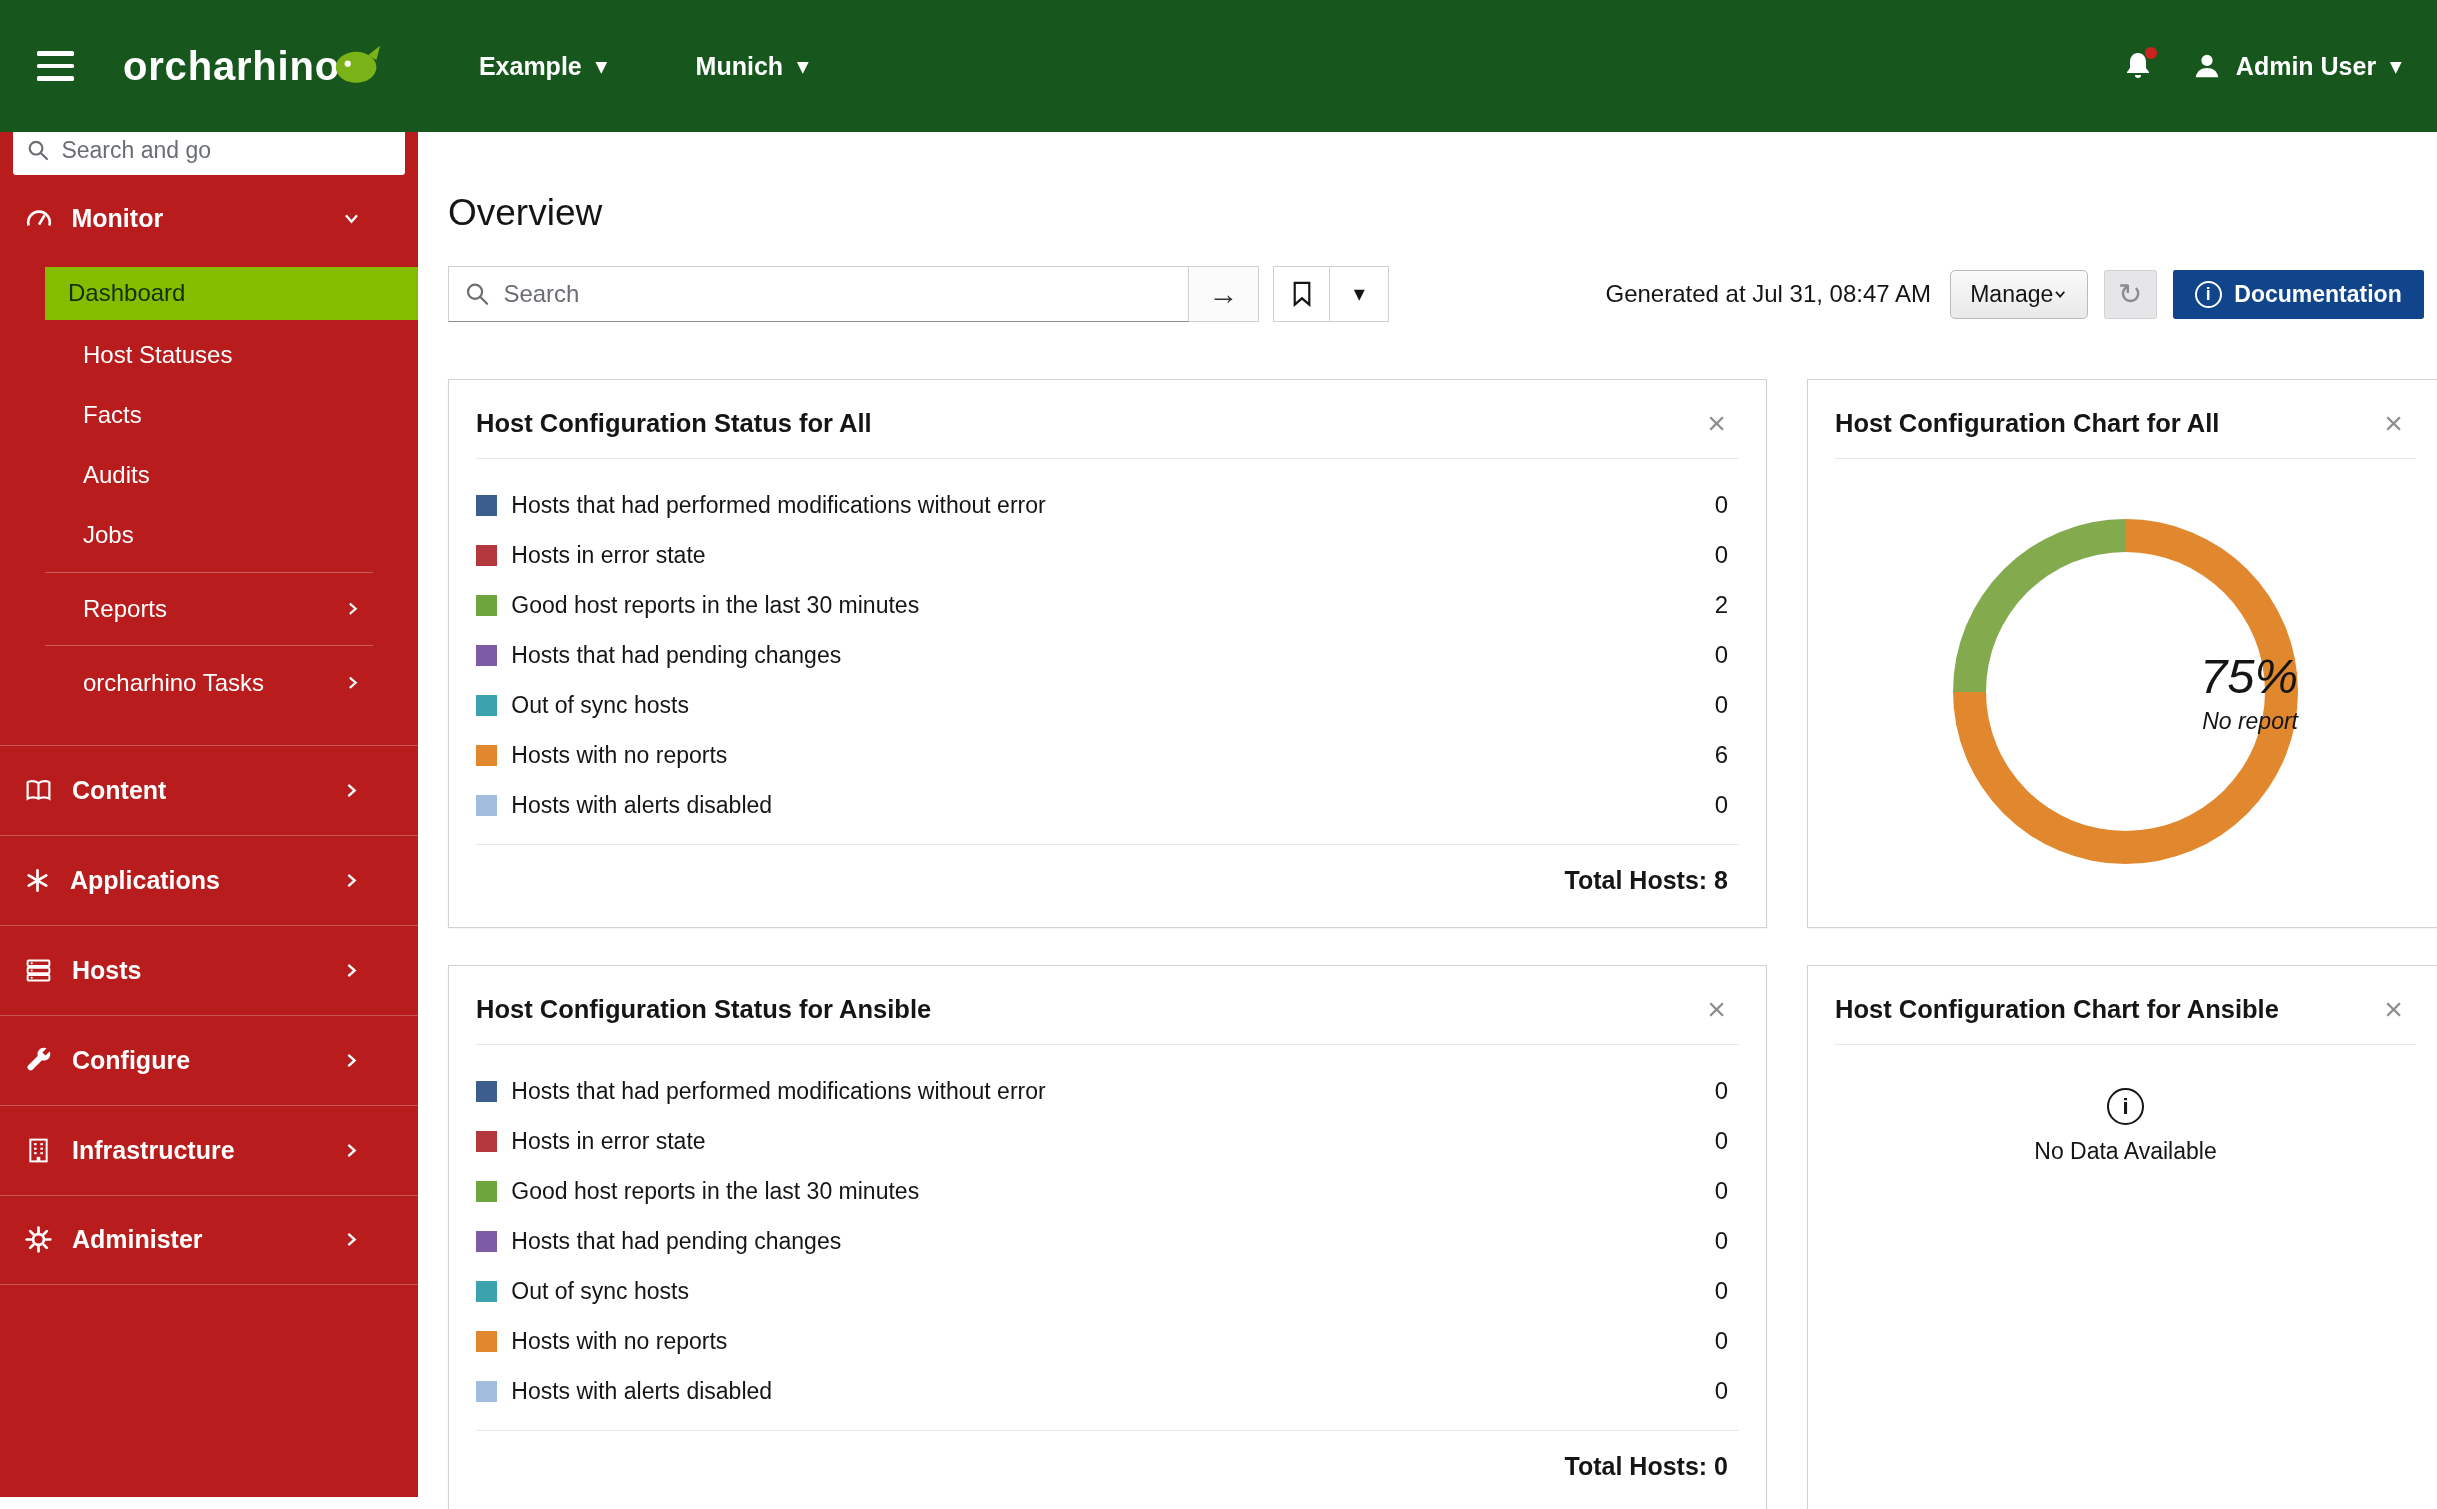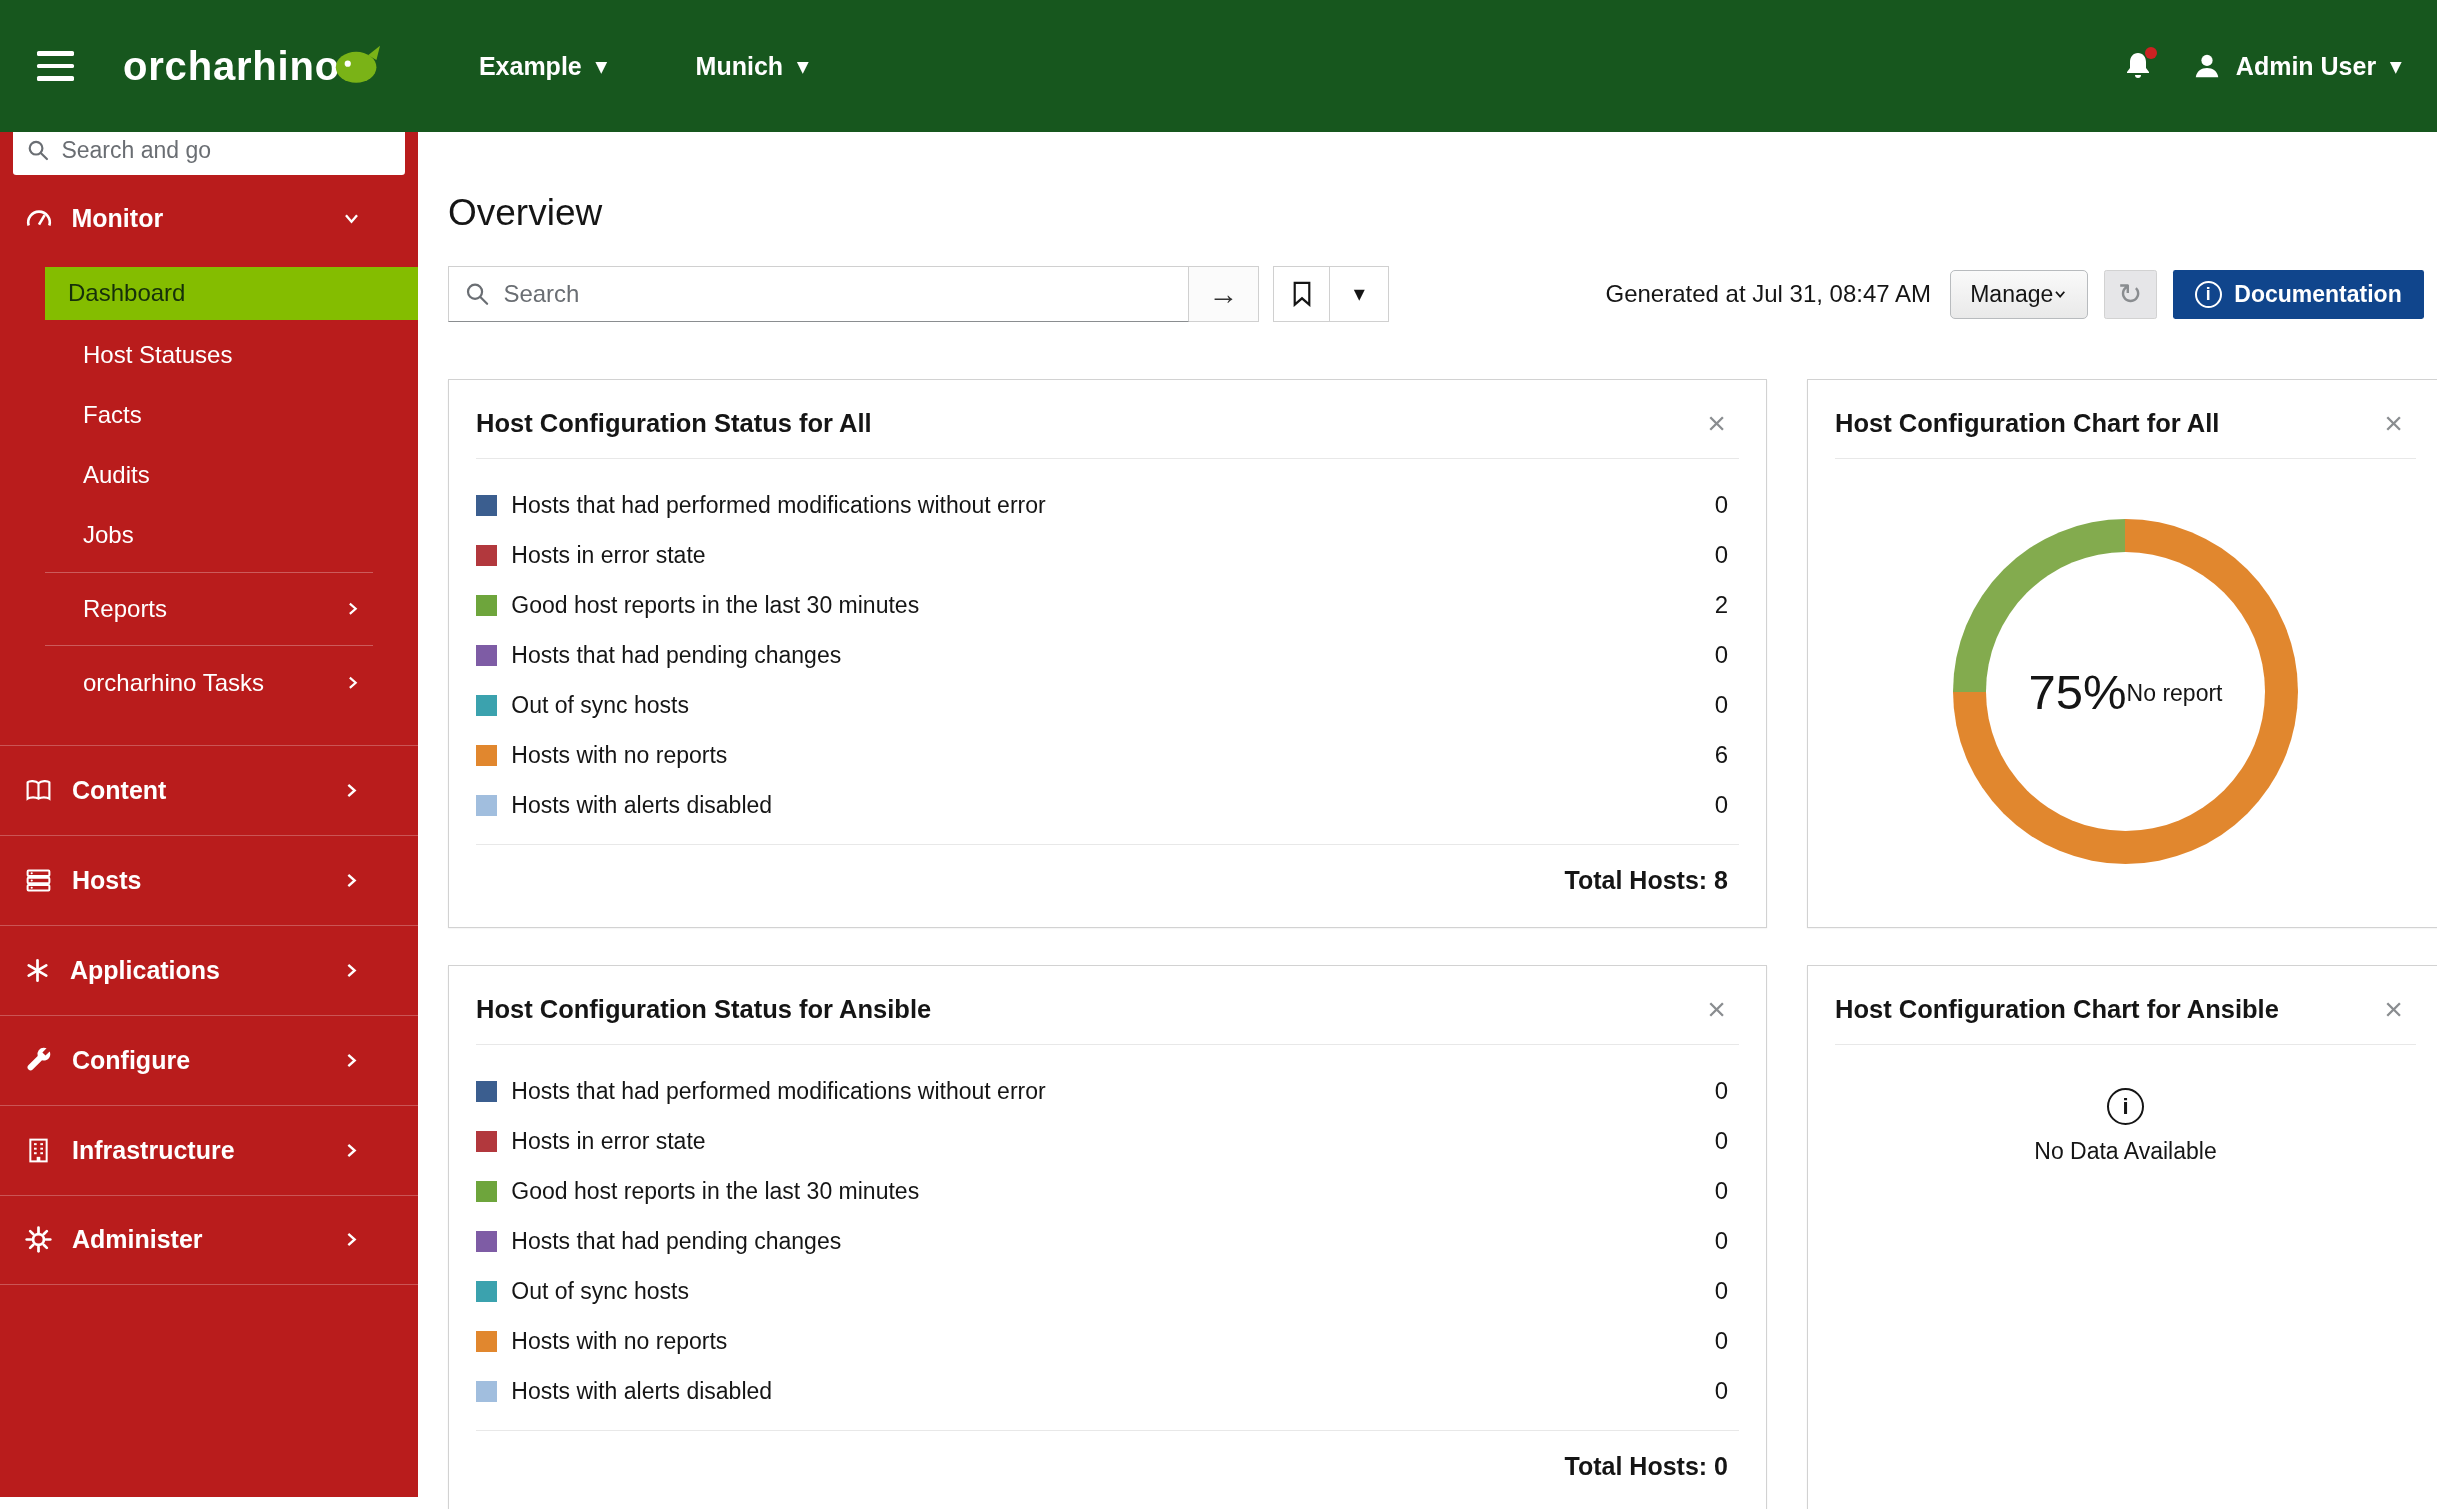--- a/index.html
+++ b/index.html
@@ -68,21 +68,21 @@
   .sq { width:21px; height:21px; margin-right:14.3px; flex:none; }
   .status-label { font-size:23px; color:#151515; cursor:pointer; }
   .status-value { margin-left:auto; font-size:24px; color:#151515; }
   .total-rule { border-top:0.8px solid #e8e8e8; margin:14.3px 27px 0 27px; }
   .total-row { text-align:right; padding:21px 38px 0 0; font-size:25px; font-weight:700; }
 
   
   .donut-wrap { display:flex; flex-direction:column; align-items:center; margin-top:60px; }
   .donut { position:relative; width:345px; height:345px; border-radius:50%; }
   .donut::after { content:""; position:absolute; inset:33px; background:#fff; border-radius:50%; }
-  .donut-center { position:absolute; inset:0; display:flex; flex-direction:row; align-items:center; justify-content:center; z-index:2; }
+  .donut-center { position:absolute; inset:0; display:flex; flex-direction:column; align-items:flex-end; justify-content:center; z-index:2;font-style:italic; }
   .donut-pct { font-size:49px; font-weight:400; color:#151515; }
   .donut-sub { font-size:23px; color:#151515; margin-top:4.8px; }
 
   
   .empty-wrap { display:flex; flex-direction:column; align-items:center; margin-top:43px; }
   .empty-info { width:37px; height:37px; border:2.4px solid #151515; border-radius:50%; display:flex; align-items:center; justify-content:center; font-size:22px; font-weight:700; color:#151515; }
   .empty-text { margin-top:12.7px; font-size:23px; color:#151515; }
 </style>
 </head>
 <body>
@@ -188,41 +188,41 @@
     <svg width="29" height="29" viewBox="0 0 32 32" fill="none" stroke="#fff" stroke-width="2.4">
       <path d="M16 8 C 13 5, 6 5, 4 7 L 4 25 C 7 23, 13 23, 16 25 C 19 23, 25 23, 28 25 L 28 7 C 26 5, 19 5, 16 8 L 16 24"></path>
     </svg>
     <span>Content</span>
     <svg class="chev" width="19" height="19" viewBox="0 0 24 24" fill="none" stroke="#fff" stroke-width="3">
       <polyline points="8,5 16,12 8,19"></polyline>
     </svg>
   </div>
 
   <div class="side-section">
+    <svg width="27" height="27" viewBox="0 0 32 32" stroke="#fff" stroke-width="3.2" stroke-linecap="round">
+      <line x1="16" y1="4" x2="16" y2="28"></line>
+      <line x1="5.6" y1="10" x2="26.4" y2="22"></line>
+      <line x1="5.6" y1="22" x2="26.4" y2="10"></line>
+    </svg>
+    <span>Applications</span>
+    <svg class="chev" width="19" height="19" viewBox="0 0 24 24" fill="none" stroke="#fff" stroke-width="3">
+      <polyline points="8,5 16,12 8,19"></polyline>
+    </svg>
+  </div>
+
+  <div class="side-section">
     <svg width="29" height="29" viewBox="0 0 32 32" fill="none" stroke="#fff" stroke-width="2.2">
       <rect x="4" y="5" width="24" height="6" rx="1"></rect>
       <rect x="4" y="13" width="24" height="6" rx="1"></rect>
       <rect x="4" y="21" width="24" height="6" rx="1"></rect>
       <circle cx="8.5" cy="8" r="1.2" fill="#fff" stroke="none"></circle>
       <circle cx="8.5" cy="16" r="1.2" fill="#fff" stroke="none"></circle>
       <circle cx="8.5" cy="24" r="1.2" fill="#fff" stroke="none"></circle>
     </svg>
     <span>Hosts</span>
-    <svg class="chev" width="19" height="19" viewBox="0 0 24 24" fill="none" stroke="#fff" stroke-width="3">
-      <polyline points="8,5 16,12 8,19"></polyline>
-    </svg>
-  </div>
-
-  <div class="side-section">
-    <svg width="27" height="27" viewBox="0 0 32 32" stroke="#fff" stroke-width="3.2" stroke-linecap="round">
-      <line x1="16" y1="4" x2="16" y2="28"></line>
-      <line x1="5.6" y1="10" x2="26.4" y2="22"></line>
-      <line x1="5.6" y1="22" x2="26.4" y2="10"></line>
-    </svg>
-    <span>Applications</span>
     <svg class="chev" width="19" height="19" viewBox="0 0 24 24" fill="none" stroke="#fff" stroke-width="3">
       <polyline points="8,5 16,12 8,19"></polyline>
     </svg>
   </div>
 
   <div class="side-section">
     <svg width="29" height="29" viewBox="0 0 32 32" fill="#fff">
       <path d="M29 9c0 3.9-3.1 7-7 7-.7 0-1.5-.1-2.1-.3L9.6 26a3.4 3.4 0 0 1-4.8-4.8L15.1 11A7 7 0 0 1 22 2c1 0 2 .2 2.9.6l-4.6 4.6 3.4 3.4 4.6-4.6c.4.9.7 1.9.7 3z"></path>
     </svg>
     <span>Configure</span>

